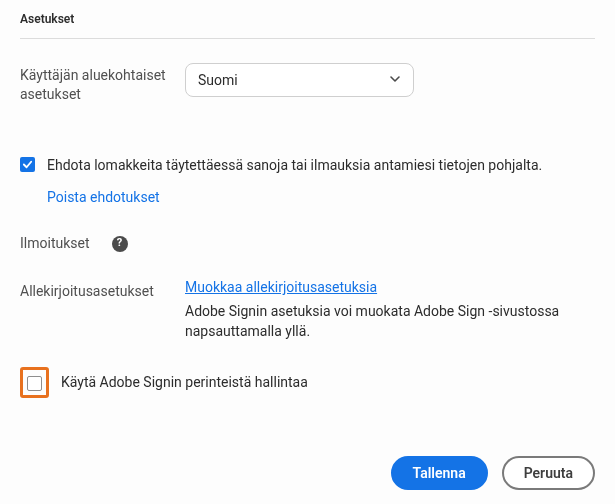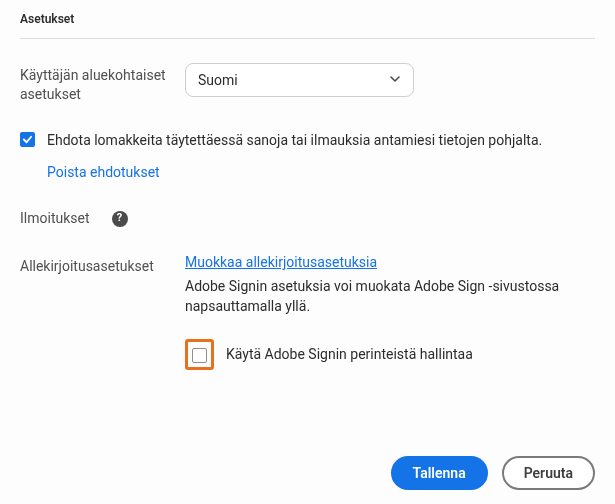--- a/index.html
+++ b/index.html
@@ -51,20 +51,21 @@
     color:#2c2c2c;
     cursor:pointer;
   }
   .select .chev { color:#4b4b4b; }
   .check-line {
     display:flex;
     align-items:flex-start;
     gap:12px;
     line-height:1.45;
     margin-bottom: 8px;
+    margin-top: 25px;
   }
   .chkbox {
     width:15px; height:15px;
     flex:0 0 15px;
     border-radius:2px;
     margin-top:2px;
     display:flex; align-items:center; justify-content:center;
   }
   .chkbox.checked { background:#1473e6; }
   .chkbox.checked svg { stroke:#fff; }
@@ -163,21 +164,21 @@
 </div>
 
 <div class="row" style="margin-bottom:22px;">
   <div class="label-col">Allekirjoitusasetukset</div>
   <div class="control-col">
     <span class="link underline" style="margin-top:0;">Muokkaa allekirjoitusasetuksia</span>
     <div class="sig-desc">Adobe Signin asetuksia voi muokata Adobe Sign -sivustossa napsauttamalla yllä.</div>
   </div>
 </div>
 
-<div class="row" style="margin-bottom:12px;">
+<div class="row" style="margin-bottom:12px;flex-direction:column;">
   <div class="label-col"></div>
   <div class="control-col">
     <div class="highlight-check">
       <span class="hl-box">
         <div class="chkbox unchecked"></div>
       </span>
       <span>Käytä Adobe Signin perinteistä hallintaa</span>
     </div>
   </div>
 </div>

